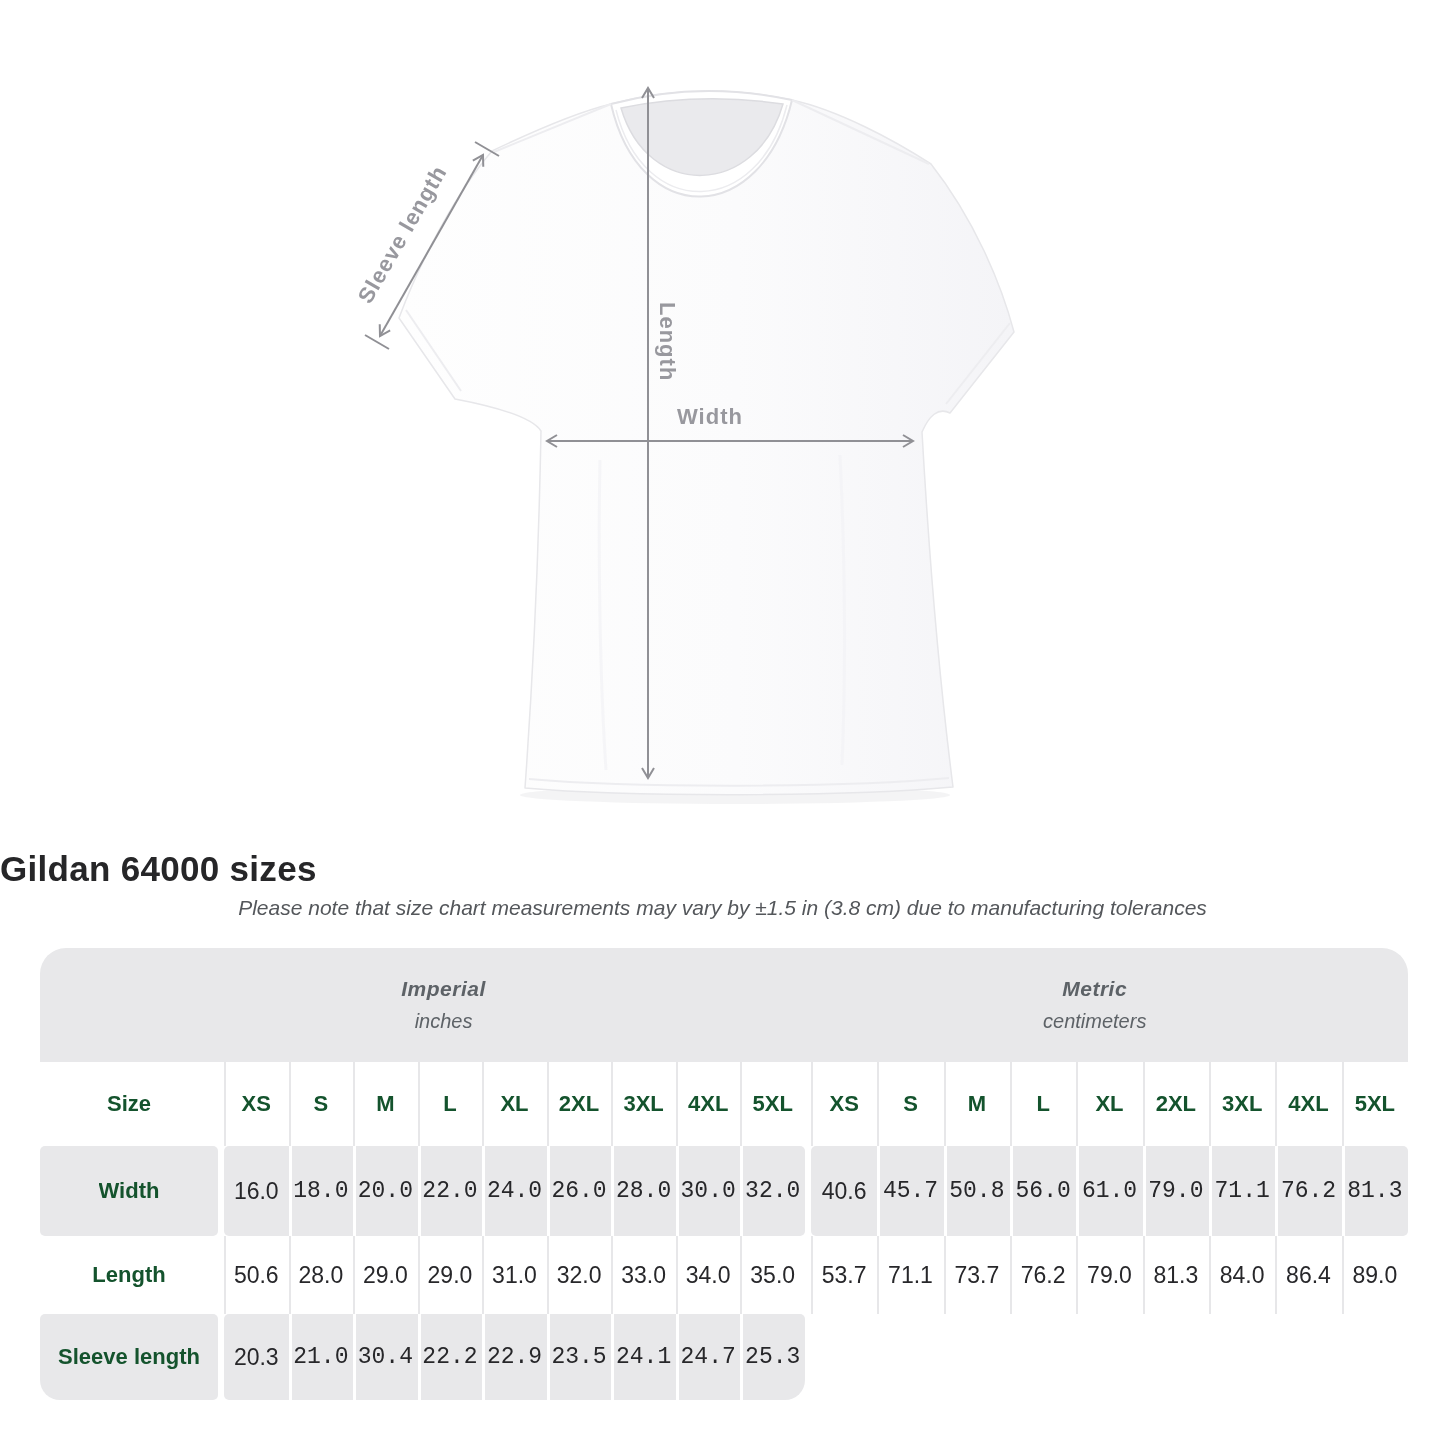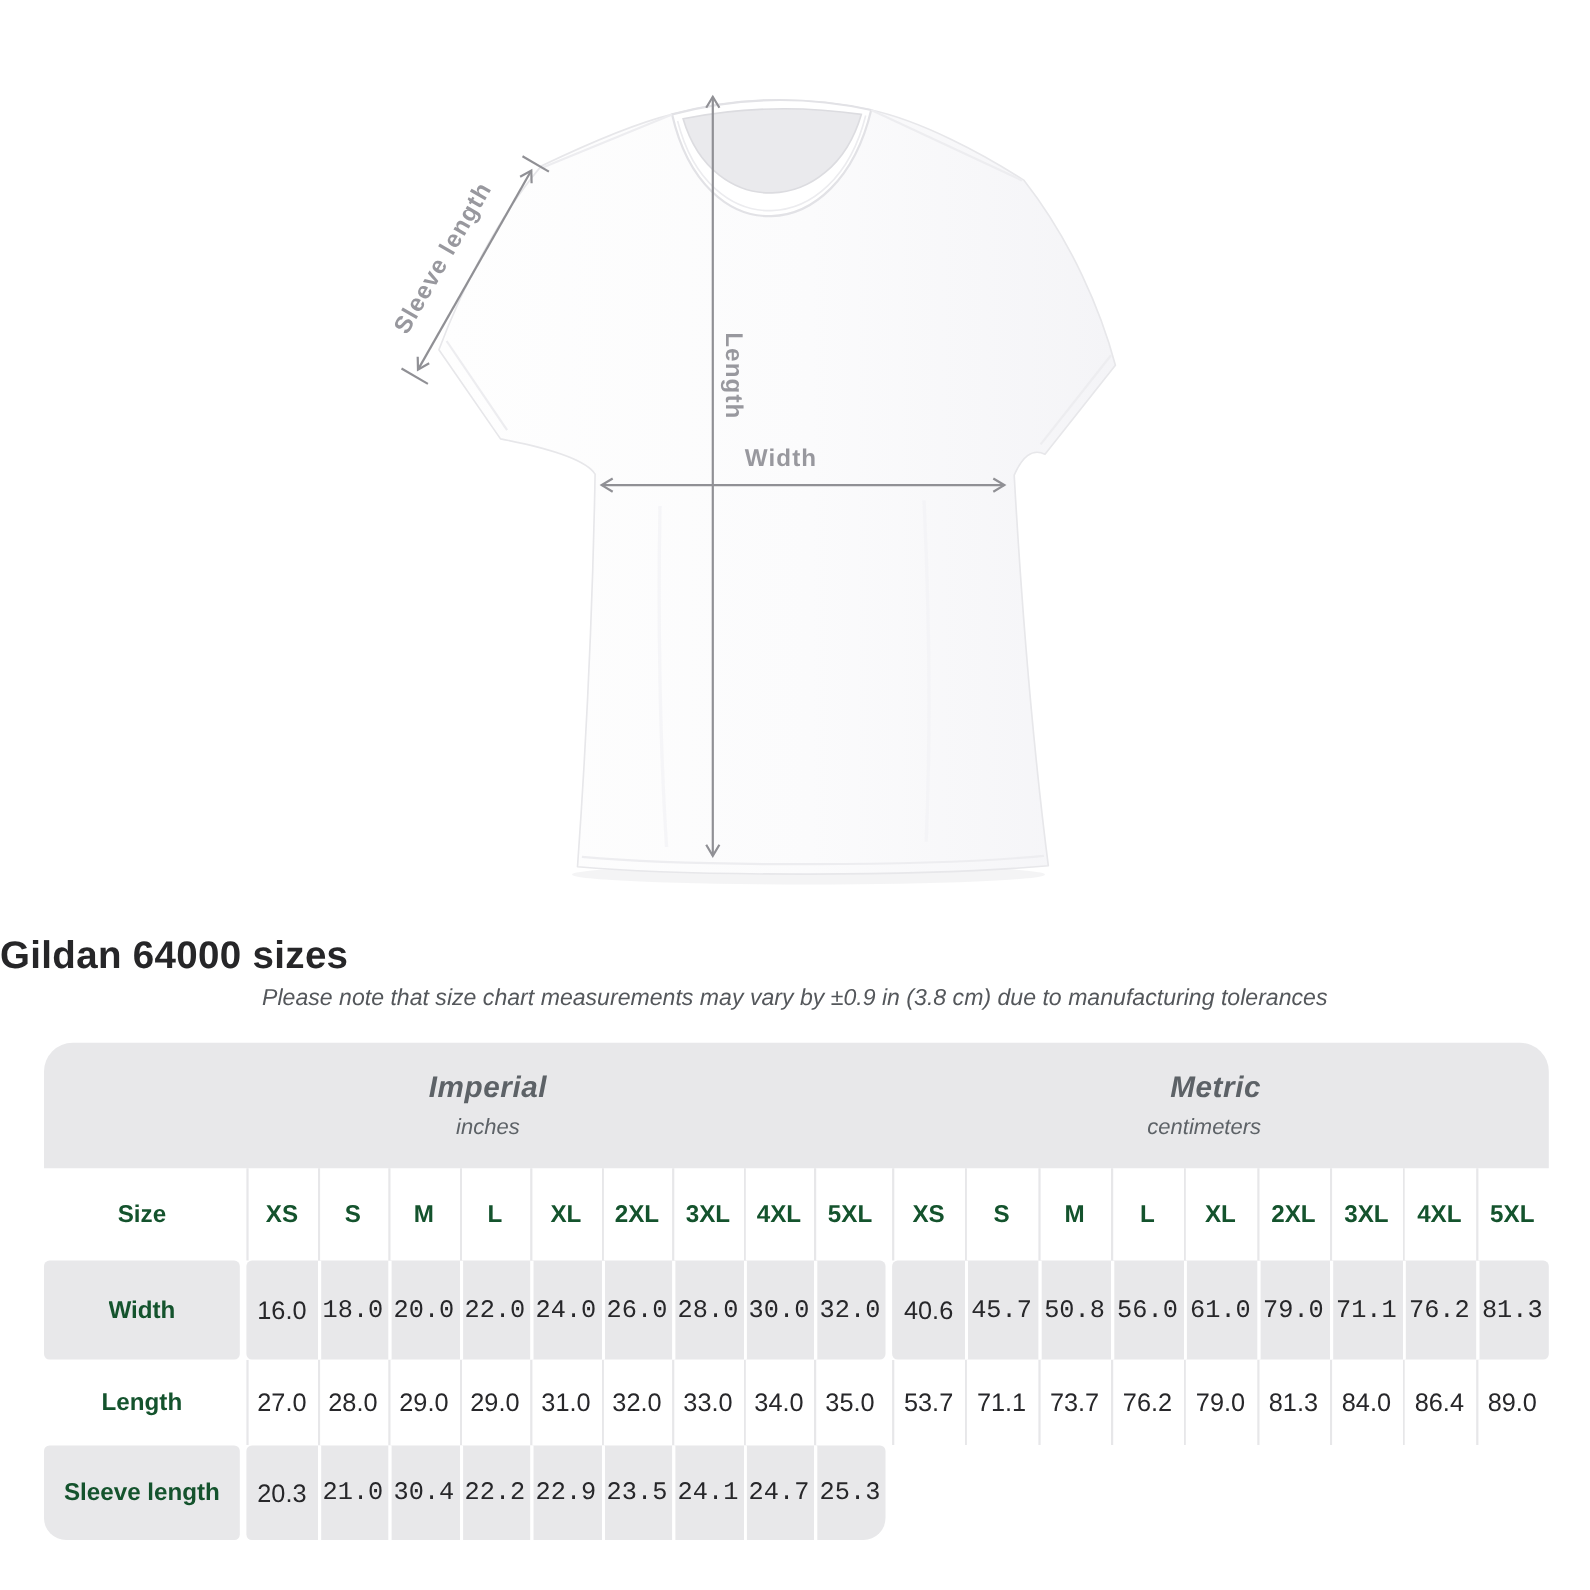--- a/index.html
+++ b/index.html
@@ -18,21 +18,21 @@
   .note{
     position:absolute;left:0;top:896px;width:100%;text-align:center;
     font-size:21px;font-style:italic;color:#54575b;
   }
   
   .size-table{position:absolute;left:40px;top:948px;width:1368px;}
   .unit-bar{position:relative;height:114px;background:#e8e8ea;border-radius:26px 26px 0 0;}
   .unit-stack{position:absolute;top:50%;transform:translate(-50%,-50%);text-align:center;white-space:nowrap;}
   .unit-stack.imperial{left:29.5%;}
   .unit-stack.metric{left:77.1%;}
-  .unit-name{font-size:27px;font-weight:bold;font-style:italic;color:#5d6267;letter-spacing:.5px;text-align:right;}
+  .unit-name{font-size:21px;font-weight:bold;font-style:italic;color:#5d6267;letter-spacing:.5px;}
   .unit-sub{font-size:20px;font-style:italic;color:#5d6267;margin-top:9px;}
   .row{display:grid;grid-template-columns:178px 581px 597px;column-gap:6px;}
   .row-size{height:84px;}
   .row-0{height:90px;}
   .row-1{height:78px;}
   .row-2{height:86px;}
   .seg{min-width:0;}
   .label-seg{display:flex;align-items:center;justify-content:center;}
   .group-seg{display:grid;grid-template-columns:repeat(9,1fr);}
   .gray .seg{background:#e8e8ea;border-radius:5px;}
@@ -95,21 +95,21 @@
       <line x1="365" y1="335" x2="389" y2="349"></line>
       <line x1="475" y1="142" x2="499" y2="156"></line>
     </g>
 
     <text class="measure-label" transform="translate(370,305) rotate(-60)">Sleeve length</text>
     <text class="measure-label" transform="translate(660,302) rotate(90)">Length</text>
     <text class="measure-label" x="710" y="424" text-anchor="middle">Width</text>
   </svg>
 
   <div class="title">Gildan 64000 sizes</div>
-  <div class="note">Please note that size chart measurements may vary by ±0.9 in (3.8 cm) due to manufacturing tolerances</div>
+  <div class="note">Please note that size chart measurements may vary by ±1.5 in (3.8 cm) due to manufacturing tolerances</div>
 
   <div class="size-table">
     <div class="unit-bar">
       <div class="unit-stack imperial">
         <div class="unit-name">Imperial</div>
         <div class="unit-sub">inches</div>
       </div>
       <div class="unit-stack metric">
         <div class="unit-name">Metric</div>
         <div class="unit-sub">centimeters</div>
@@ -168,21 +168,21 @@
             <div class="cell">71.1</div>
             <div class="cell">76.2</div>
             <div class="cell">81.3</div>
           </div>
         </div>
         <div class="row row-1 white">
           <div class="seg label-seg">
             <div class="cell hdr">Length</div>
           </div>
           <div class="seg group-seg seg-imperial">
-            <div class="cell">27.0</div>
+            <div class="cell">50.6</div>
             <div class="cell">28.0</div>
             <div class="cell">29.0</div>
             <div class="cell">29.0</div>
             <div class="cell">31.0</div>
             <div class="cell">32.0</div>
             <div class="cell">33.0</div>
             <div class="cell">34.0</div>
             <div class="cell">35.0</div>
           </div>
           <div class="seg group-seg seg-metric">

